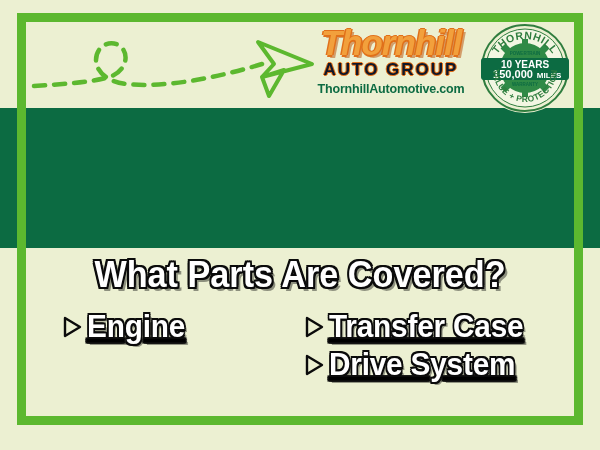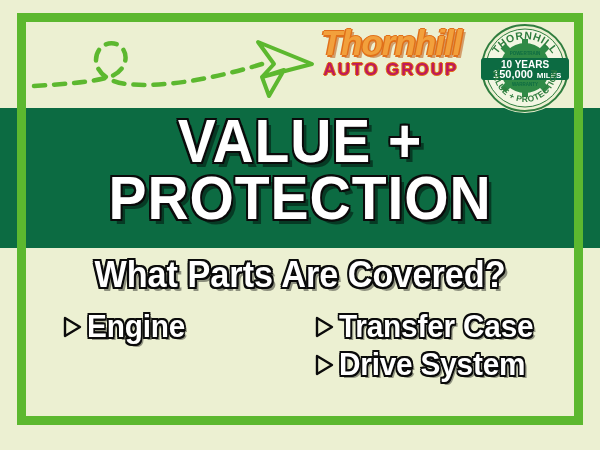--- a/index.html
+++ b/index.html
@@ -74,21 +74,21 @@
       -1.5px 0 0 #e0701a,
       1.5px 0 0 #e0701a,
       0 -1.5px 0 #e0701a,
       0 1.5px 0 #e0701a,
       3px 3px 0 rgba(190,90,20,0.55);
     white-space: nowrap;
   }
   .logo-sub {
     font-size: 17px;
     font-weight: bold;
-    color: #be185d;
+    color: #0f172a;
     letter-spacing: 2px;
     line-height: 1;
     margin-top: 1px;
     text-shadow:
       -1px 0 0 #e0701a,
       1px 0 0 #e0701a,
       0 -1px 0 #e0701a,
       0 1px 0 #e0701a;
     white-space: nowrap;
   }
@@ -158,21 +158,22 @@
       4px 4px 0 rgba(0,0,0,0.40);
   }
 
   
   .cols {
     position: absolute;
     left: 62px;
     top: 308px;
     width: 480px;
     display: flex;
-    gap: 12px;
+    gap: 2px;
+    text-decoration: underline;
   }
   .col { flex: 0 0 auto; }
   .col-left  { width: 240px; }
   .col-right { width: 230px; text-align: center; }
 
   .part {
     display: flex;
     align-items: center;
     height: 38px;
     white-space: nowrap;
@@ -209,20 +210,21 @@
   <svg class="flight" viewBox="0 0 290 82">
     <path d="M8 62 C 40 60, 70 58, 86 52 C 100 46, 104 30, 94 22
              C 84 15, 70 22, 70 36 C 70 48, 82 58, 100 60
              C 140 64, 190 54, 236 40" fill="none" stroke="#5cb82f" stroke-width="4.5" stroke-linecap="round" stroke-dasharray="11 9"></path>
     <path d="M232 18 L286 40 L236 53 L248 40 Z M236 53 L243 72 L258 46 Z" fill="none" stroke="#5cb82f" stroke-width="4" stroke-linejoin="round"></path>
   </svg>
 
   <div class="logo">
     <div class="logo-word">Thornhill</div>
     <div class="logo-sub">AUTO GROUP</div>
+    <div class="logo-url">ThornhillAutomotive.com</div>
   </div>
 
   <svg class="badge" viewBox="0 0 92 92">
     <defs>
       <path id="arcTop" d="M 13 50 A 33 33 0 0 1 79 50"></path>
       <path id="arcBot" d="M 14 48 A 32 32 0 0 0 78 48"></path>
     </defs>
     <circle cx="46" cy="46" r="45" fill="#ecf0d2"></circle>
     <circle cx="46" cy="46" r="43" fill="none" stroke="#2f7d3e" stroke-width="2"></circle>
     <circle cx="46" cy="46" r="39" fill="#f2f6e2" stroke="#2f7d3e" stroke-width="1"></circle>
@@ -246,24 +248,20 @@
     <rect x="2" y="36" width="88" height="22" rx="3" fill="#0c6b42"></rect>
     <text x="46" y="45.5" text-anchor="middle" font-family="Liberation Sans, sans-serif" font-size="10" font-weight="bold" fill="#ffffff">10 YEARS</text>
     <text x="34" y="55.5" text-anchor="middle" font-family="Liberation Sans, sans-serif" font-size="11" font-weight="bold" fill="#ffffff">150,000</text>
     <text x="70" y="55.5" text-anchor="middle" font-family="Liberation Sans, sans-serif" font-size="8" font-weight="bold" fill="#ffffff">MILES</text>
     <text x="46" y="64" text-anchor="middle" font-family="Liberation Sans, sans-serif" font-size="4.5" font-weight="bold" fill="#0c6b42">WARRANTY</text>
     <text font-family="Liberation Sans, sans-serif" font-size="8.5" font-weight="bold" fill="#2f7d3e" letter-spacing="0.4">
       <textPath href="#arcBot" startOffset="50%" text-anchor="middle">VALUE + PROTECTION</textPath>
     </text>
   </svg>
 
-  <div class="headline">
-    <span class="l1">VALUE +</span>
-    <span class="l2">PROTECTION</span>
-  </div>
 
   <div class="subhead">What Parts Are Covered?</div>
 
   <div class="cols">
     <div class="col col-left">
       <div class="part">
         <svg class="tri" viewBox="0 0 20 22">
           <path d="M3 2 L18 11 L3 20 Z" fill="none" stroke="#0b0b0b" stroke-width="2.4" stroke-linejoin="round"></path>
         </svg>
         <span class="part-label">Engine</span>

